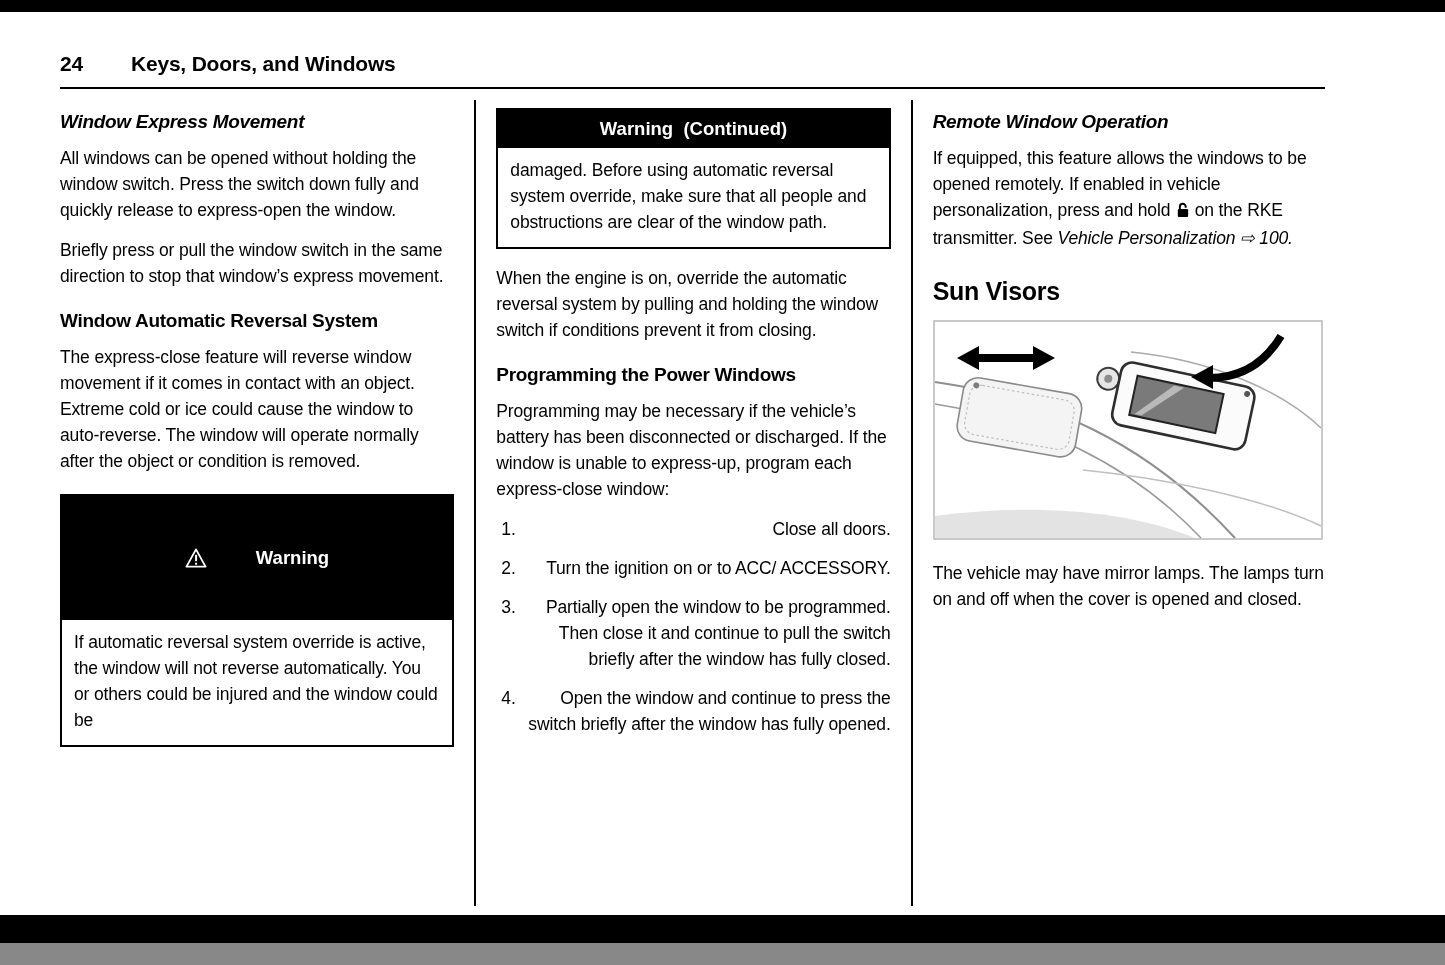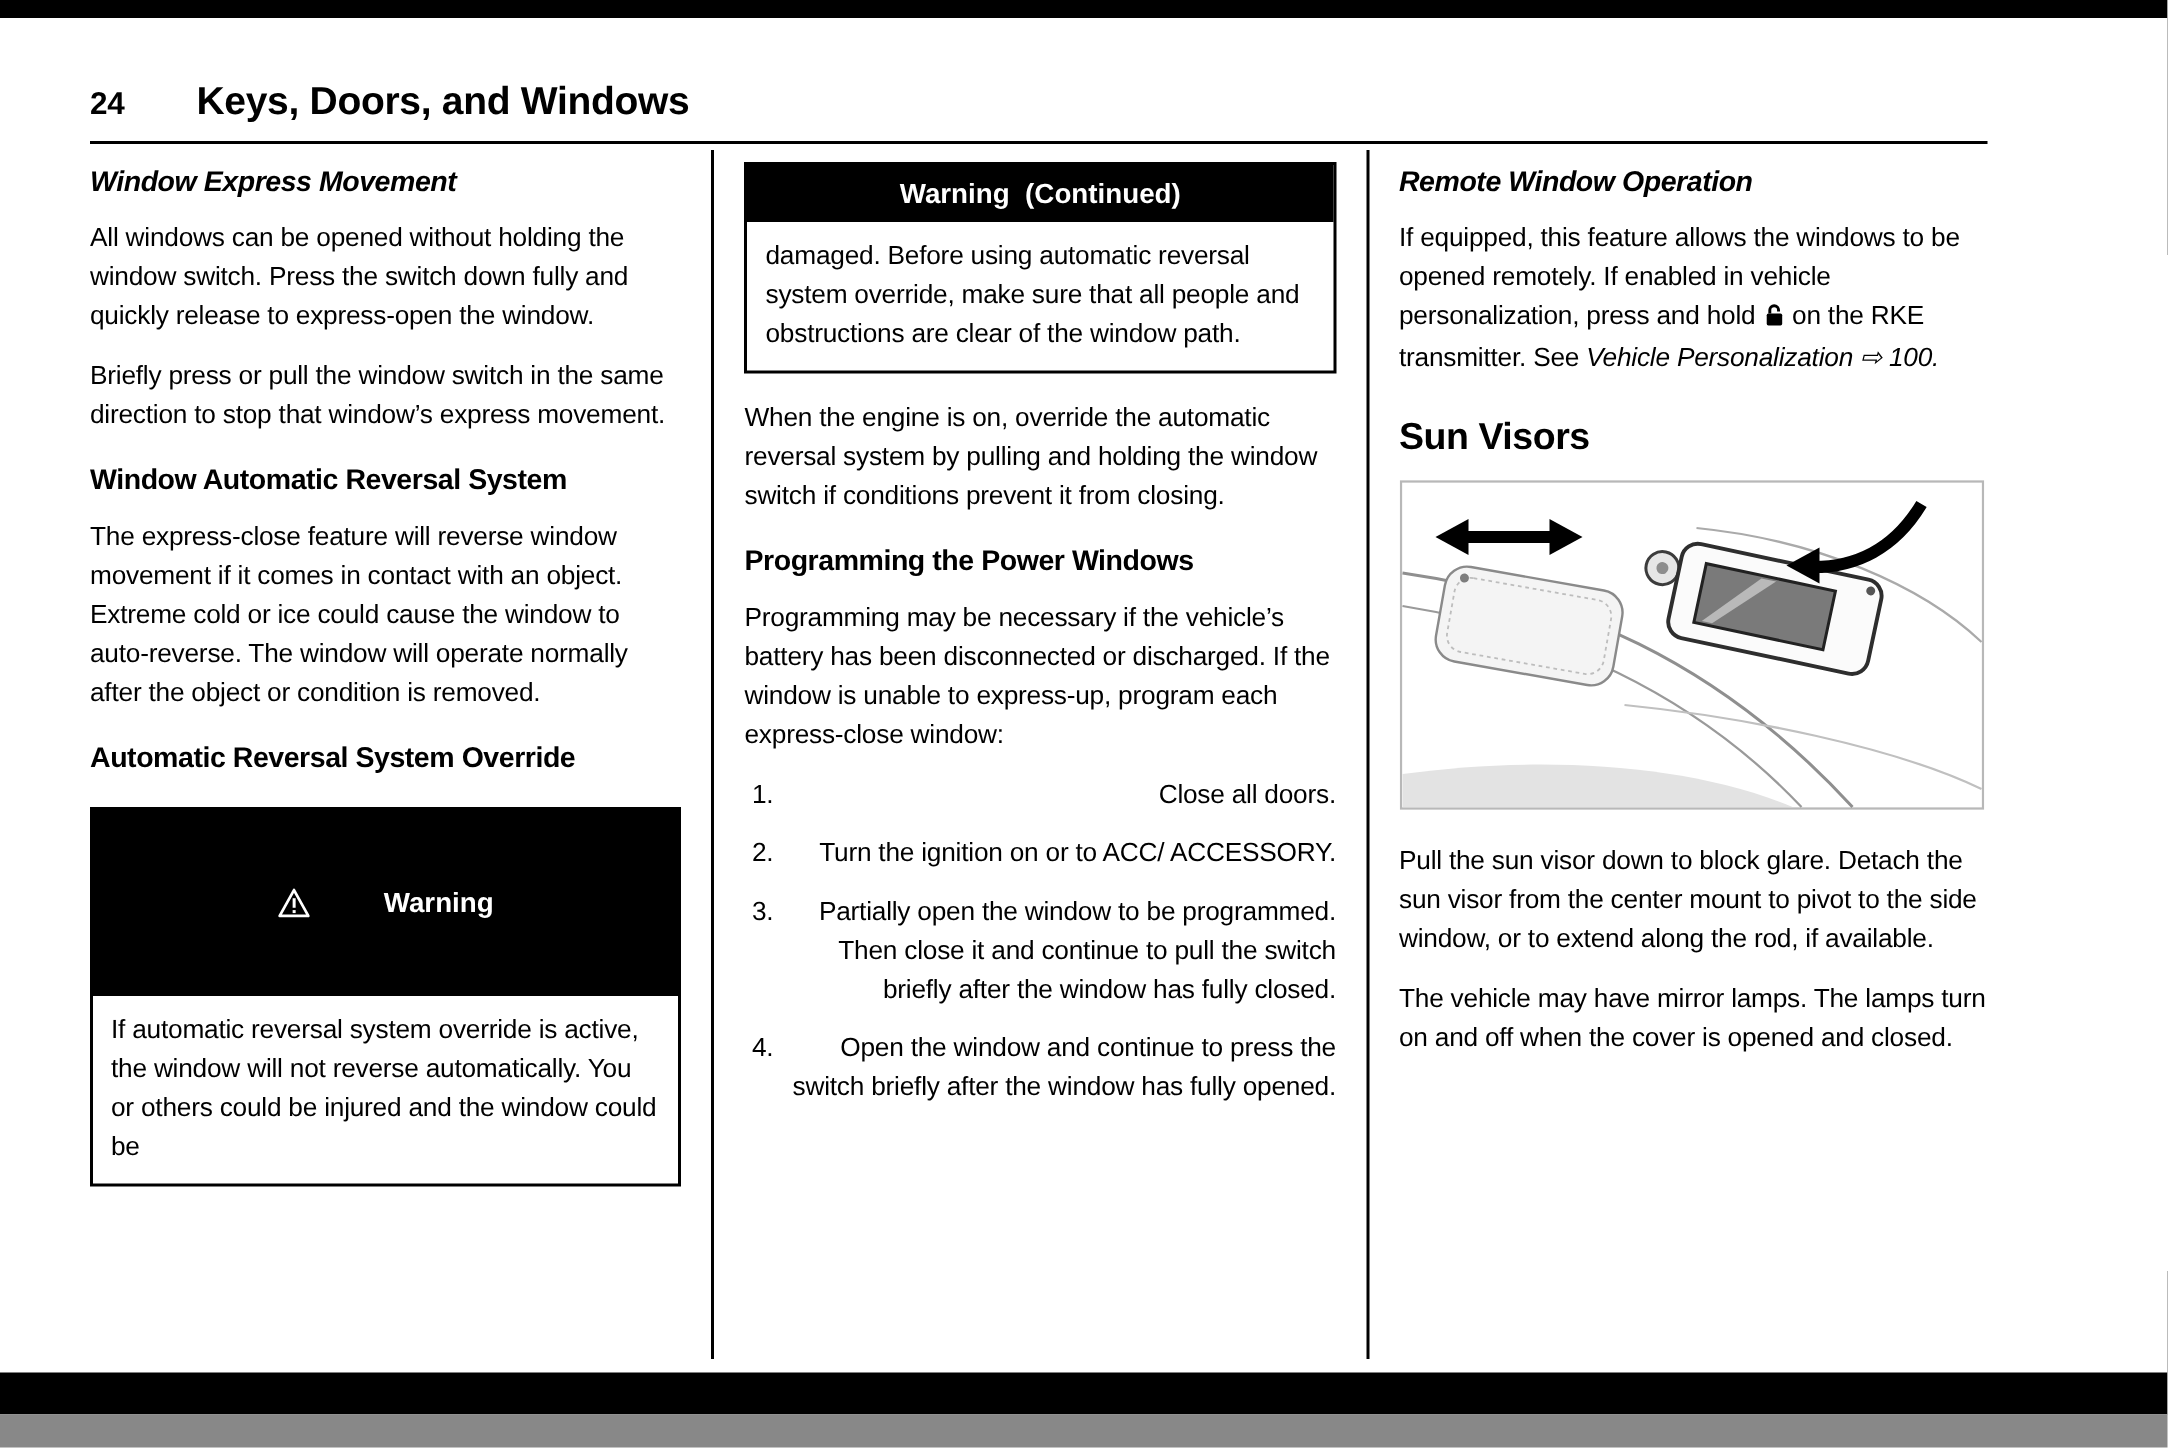--- a/index.html
+++ b/index.html
@@ -7,21 +7,21 @@
   body { font-family:"Liberation Sans", sans-serif; color:#000; }
   .sheet { position:relative; width:1445px; height:943px; background:#fff; overflow:hidden; margin:0 auto; }
   .edge-bar { position:absolute; left:0; width:100%; background:#000; }
   .edge-bar.top { top:0; height:12px; }
   .edge-bar.bottom { bottom:0; height:28px; }
 
   .page-header { position:absolute; top:52px; left:60px; width:1265px;
                  border-bottom:2px solid #000; padding-bottom:11px;
                  display:flex; align-items:baseline; gap:48px; }
   .page-num { font-size:21px; font-weight:bold; letter-spacing:-0.2px; }
-  .chapter  { font-size:26px; font-weight:bold; letter-spacing:-0.2px; }
+  .chapter  { font-size:21px; font-weight:bold; letter-spacing:-0.2px; }
 
   .columns { position:absolute; top:96px; left:60px; width:1267px; display:flex; align-items:flex-start; }
   .col { width:395px; padding-top:6px; }
   .vdiv { width:2px; background:#000; height:806px; margin:4px 20px 0 20px; flex:none; }
 
   .h-sub { font-size:19px; font-weight:bold; letter-spacing:-0.3px; margin:20px 0 11px 0; line-height:24px; }
   .col .h-sub:first-child { margin-top:8px;font-style:italic; }
   .h-main { font-size:25px; font-weight:bold; letter-spacing:-0.3px; margin:26px 0 14px 0; }
   .para { font-size:17.5px; line-height:26px; letter-spacing:-0.15px; margin:0 0 14px 0; }
   .italic { font-style:italic; }
@@ -61,21 +61,20 @@
   <div class="columns">
 
     <section class="col">
       <h2 class="h-sub">Window Express Movement</h2>
       <p class="para">All windows can be opened without holding the window switch. Press the switch down fully and quickly release to express-open the window.</p>
       <p class="para">Briefly press or pull the window switch in the same direction to stop that window’s express movement.</p>
 
       <h2 class="h-sub">Window Automatic Reversal System</h2>
       <p class="para">The express-close feature will reverse window movement if it comes in contact with an object. Extreme cold or ice could cause the window to auto-reverse. The window will operate normally after the object or condition is removed.</p>
 
-      <h2 class="h-sub">Automatic Reversal System Override</h2>
 
       <div class="warning-box">
         <div class="warning-header">
           <span class="warn-icon inline-icon">
             <svg width="22" height="20" viewBox="0 0 24 22">
               <path d="M12 1.5 L22.5 20.5 L1.5 20.5 Z" fill="none" stroke="#fff" stroke-width="2" stroke-linejoin="round"></path>
               <rect x="11" y="7.5" width="2.2" height="7" fill="#fff"></rect>
               <rect x="11" y="16.2" width="2.2" height="2.2" fill="#fff"></rect>
             </svg>
           </span>
@@ -171,20 +170,19 @@
 
           <line x1="42" y1="38" x2="104" y2="38" stroke="#000" stroke-width="8"></line>
           <polygon points="24,38 46,26 46,50" fill="#000"></polygon>
           <polygon points="122,38 100,26 100,50" fill="#000"></polygon>
 
           <path d="M348 16 C 330 46, 304 58, 276 58" fill="none" stroke="#000" stroke-width="8"></path>
           <polygon points="258,57 280,45 280,69" fill="#000"></polygon>
         </svg>
       </div>
 
-      <p class="para">Pull the sun visor down to block glare. Detach the sun visor from the center mount to pivot to the side window, or to extend along the rod, if available.</p>
       <p class="para">The vehicle may have mirror lamps. The lamps turn on and off when the cover is opened and closed.</p>
     </section>
 
   </div>
 
   <div class="edge-bar bottom"></div>
 </div>
 
 </body></html>

